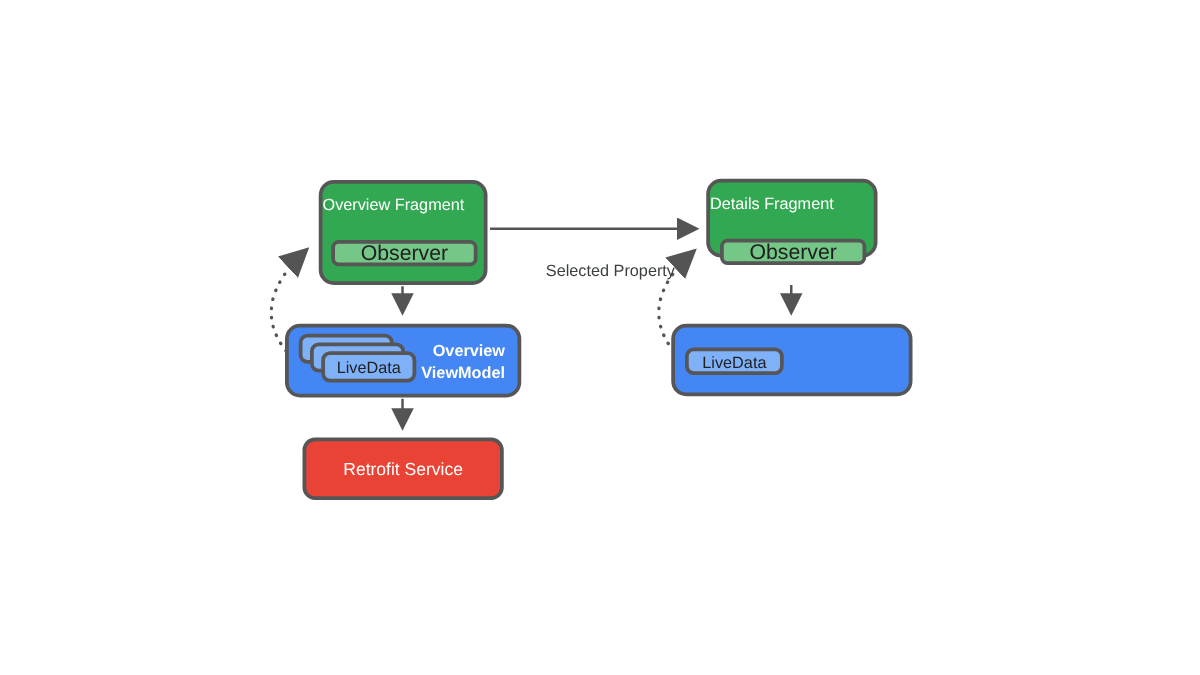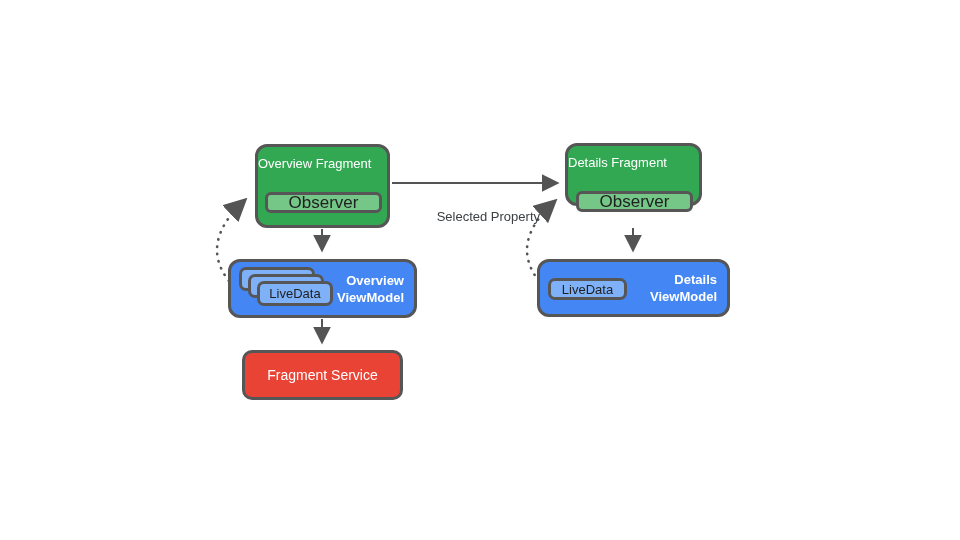--- a/index.html
+++ b/index.html
@@ -65,20 +65,19 @@
 
   <div class="node viewmodel" style="left:228px;top:259px;width:189px;height:59px;">
     <div class="livedata" style="left:8px;top:5px;width:76px;height:24px;"></div>
     <div class="livedata" style="left:17px;top:12px;width:76px;height:24px;"></div>
     <div class="livedata front" style="left:26px;top:19px;width:76px;height:25px;">LiveData</div>
     <div class="vm-title">Overview ViewModel</div>
   </div>
 
   <div class="node viewmodel" style="left:537px;top:259px;width:193px;height:58px;">
     <div class="livedata front" style="left:8px;top:16px;width:79px;height:22px;">LiveData</div>
-    <div class="vm-title">Details ViewModel</div>
   </div>
 
   <div class="node service" style="left:242px;top:350px;width:161px;height:50px;">
-    <span class="service-title">Fragment Service</span>
+    <span class="service-title">Retrofit Service</span>
   </div>
 
 </div>
 
 </body></html>

